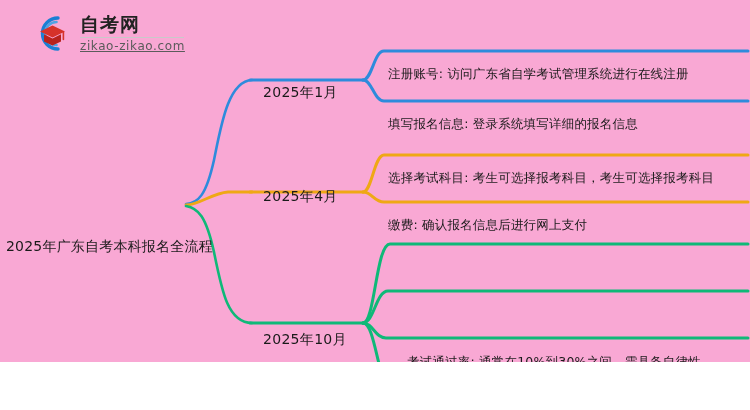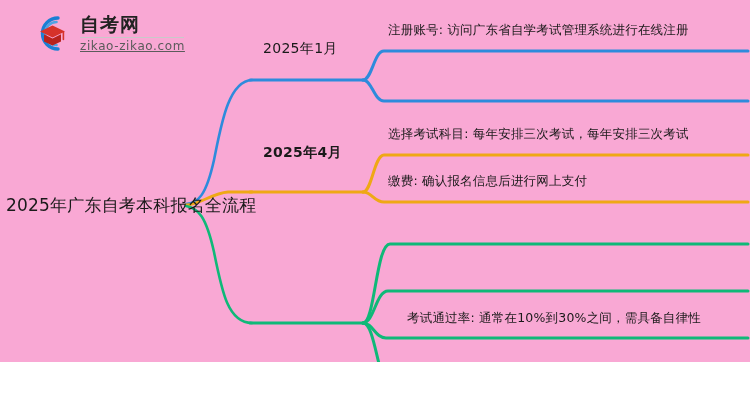--- a/index.html
+++ b/index.html
@@ -72,23 +72,24 @@
     width: 750px;
     height: 410px;
   }
 
   
   .node-text {
     position: absolute;
     font-family: "DejaVu Sans", "Liberation Sans", sans-serif;
     color: #1a1a1a;
     white-space: nowrap;
+    margin-top: 44px;
   }
   #root-node {
-    font-size: 17px;
+    font-size: 14px;
     left: 6px;
     top: 194px;
     letter-spacing: 0.2px;
   }
   .branch-label {
     font-size: 14px;
     letter-spacing: 0.3px;
   }
   .leaf-label {
     font-size: 12.5px;
@@ -144,27 +145,29 @@
       <path d="M363 323 C 374 323, 376 291, 388 291 L 748 291" fill="none" stroke="#0fb978" stroke-width="3" stroke-linecap="round"></path>
       <path d="M363 323 C 373 323, 375 338, 386 338 L 748 338" fill="none" stroke="#0fb978" stroke-width="3" stroke-linecap="round"></path>
       <path d="M363 323 C 376 323, 378 389, 392 389 L 748 389" fill="none" stroke="#0fb978" stroke-width="3" stroke-linecap="round"></path>
     </g>
   </svg>
 
   <div class="node-text" id="root-node">2025年广东自考本科报名全流程</div>
 
   <div class="node-text branch-label" style="left:263px; top:40px;">2025年1月</div>
 
-  <div class="node-text branch-label" style="left:263px; top:144px;font-weight:bold;">2025年4月</div>
+  <div class="node-text branch-label" style="left:263px; top:144px;">2025年4月</div>
 
+  <div class="node-text branch-label" style="left:263px; top:287px;">2025年10月</div>
 
   <div class="node-text leaf-label" style="left:388px; top:22px;">注册账号: 访问广东省自学考试管理系统进行在线注册</div>
 
+  <div class="node-text leaf-label" style="left:388px; top:72px;">填写报名信息: 登录系统填写详细的报名信息</div>
 
-  <div class="node-text leaf-label" style="left:388px; top:126px;">选择考试科目: 每年安排三次考试，每年安排三次考试</div>
+  <div class="node-text leaf-label" style="left:388px; top:126px;">选择考试科目: 考生可选择报考科目，考生可选择报考科目</div>
 
   <div class="node-text leaf-label" style="left:388px; top:173px;">缴费: 确认报名信息后进行网上支付</div>
 
 
 
   <div class="node-text leaf-label" style="left:407px; top:310px;">考试通过率: 通常在10%到30%之间，需具备自律性</div>
 
   <div class="node-text leaf-label" style="left:396px; top:361px;">完成时间: 课程设置通常包括12至16门科目，最快可在1.5至2年内完成</div>
 
 </div>

